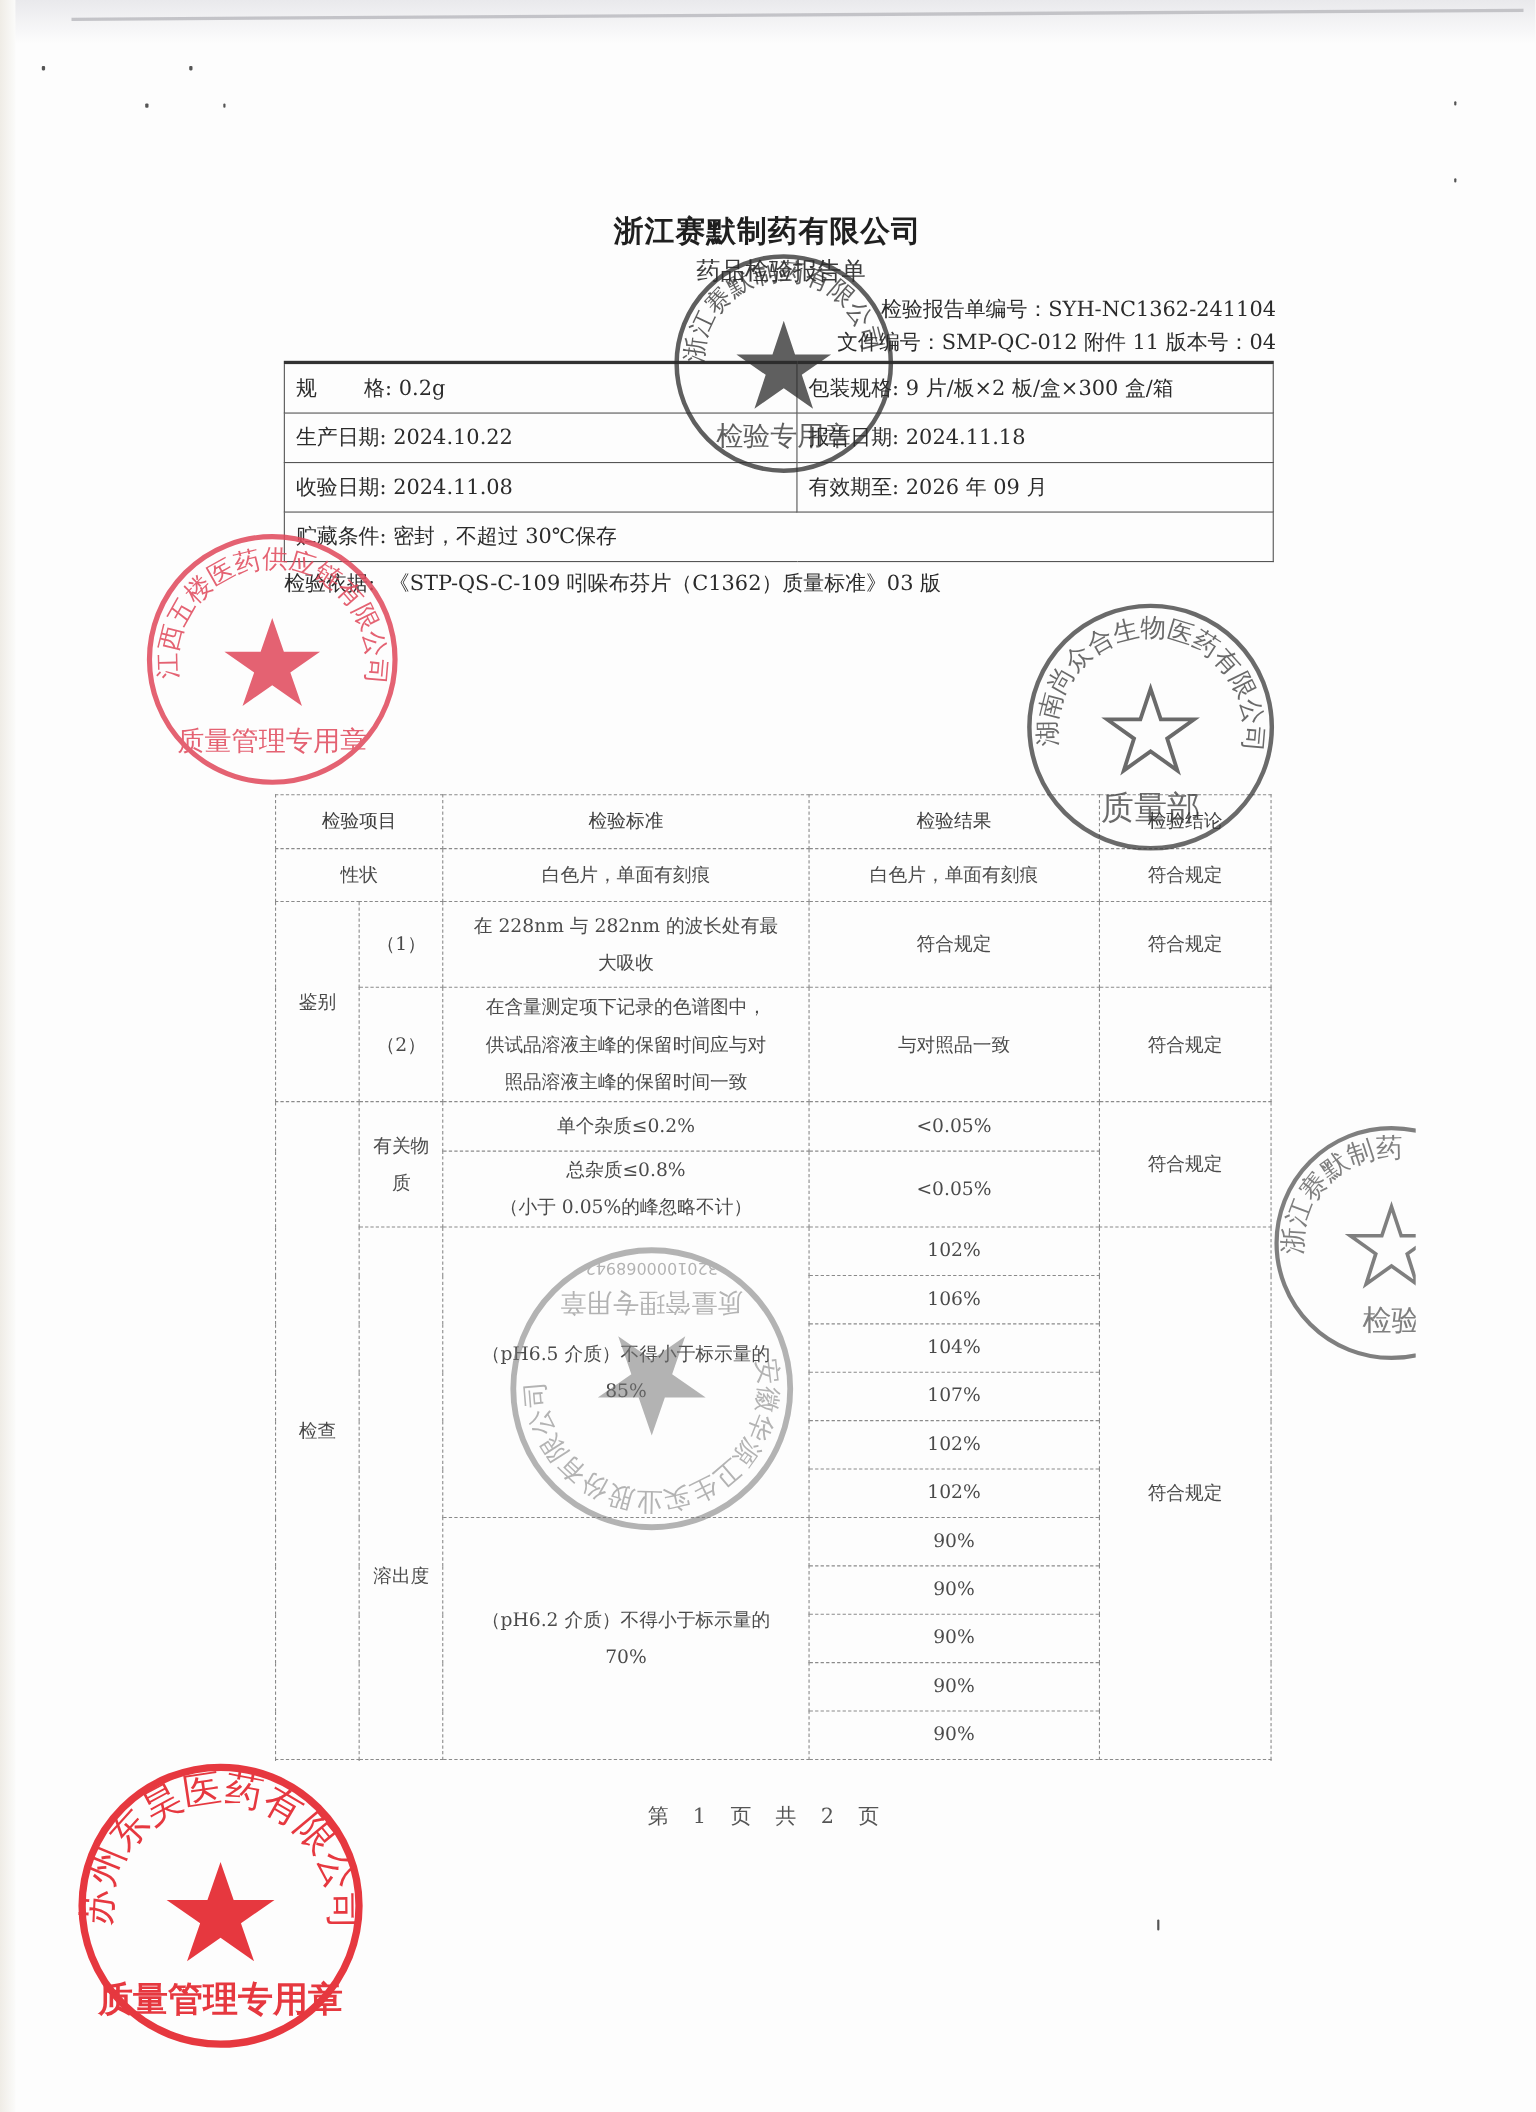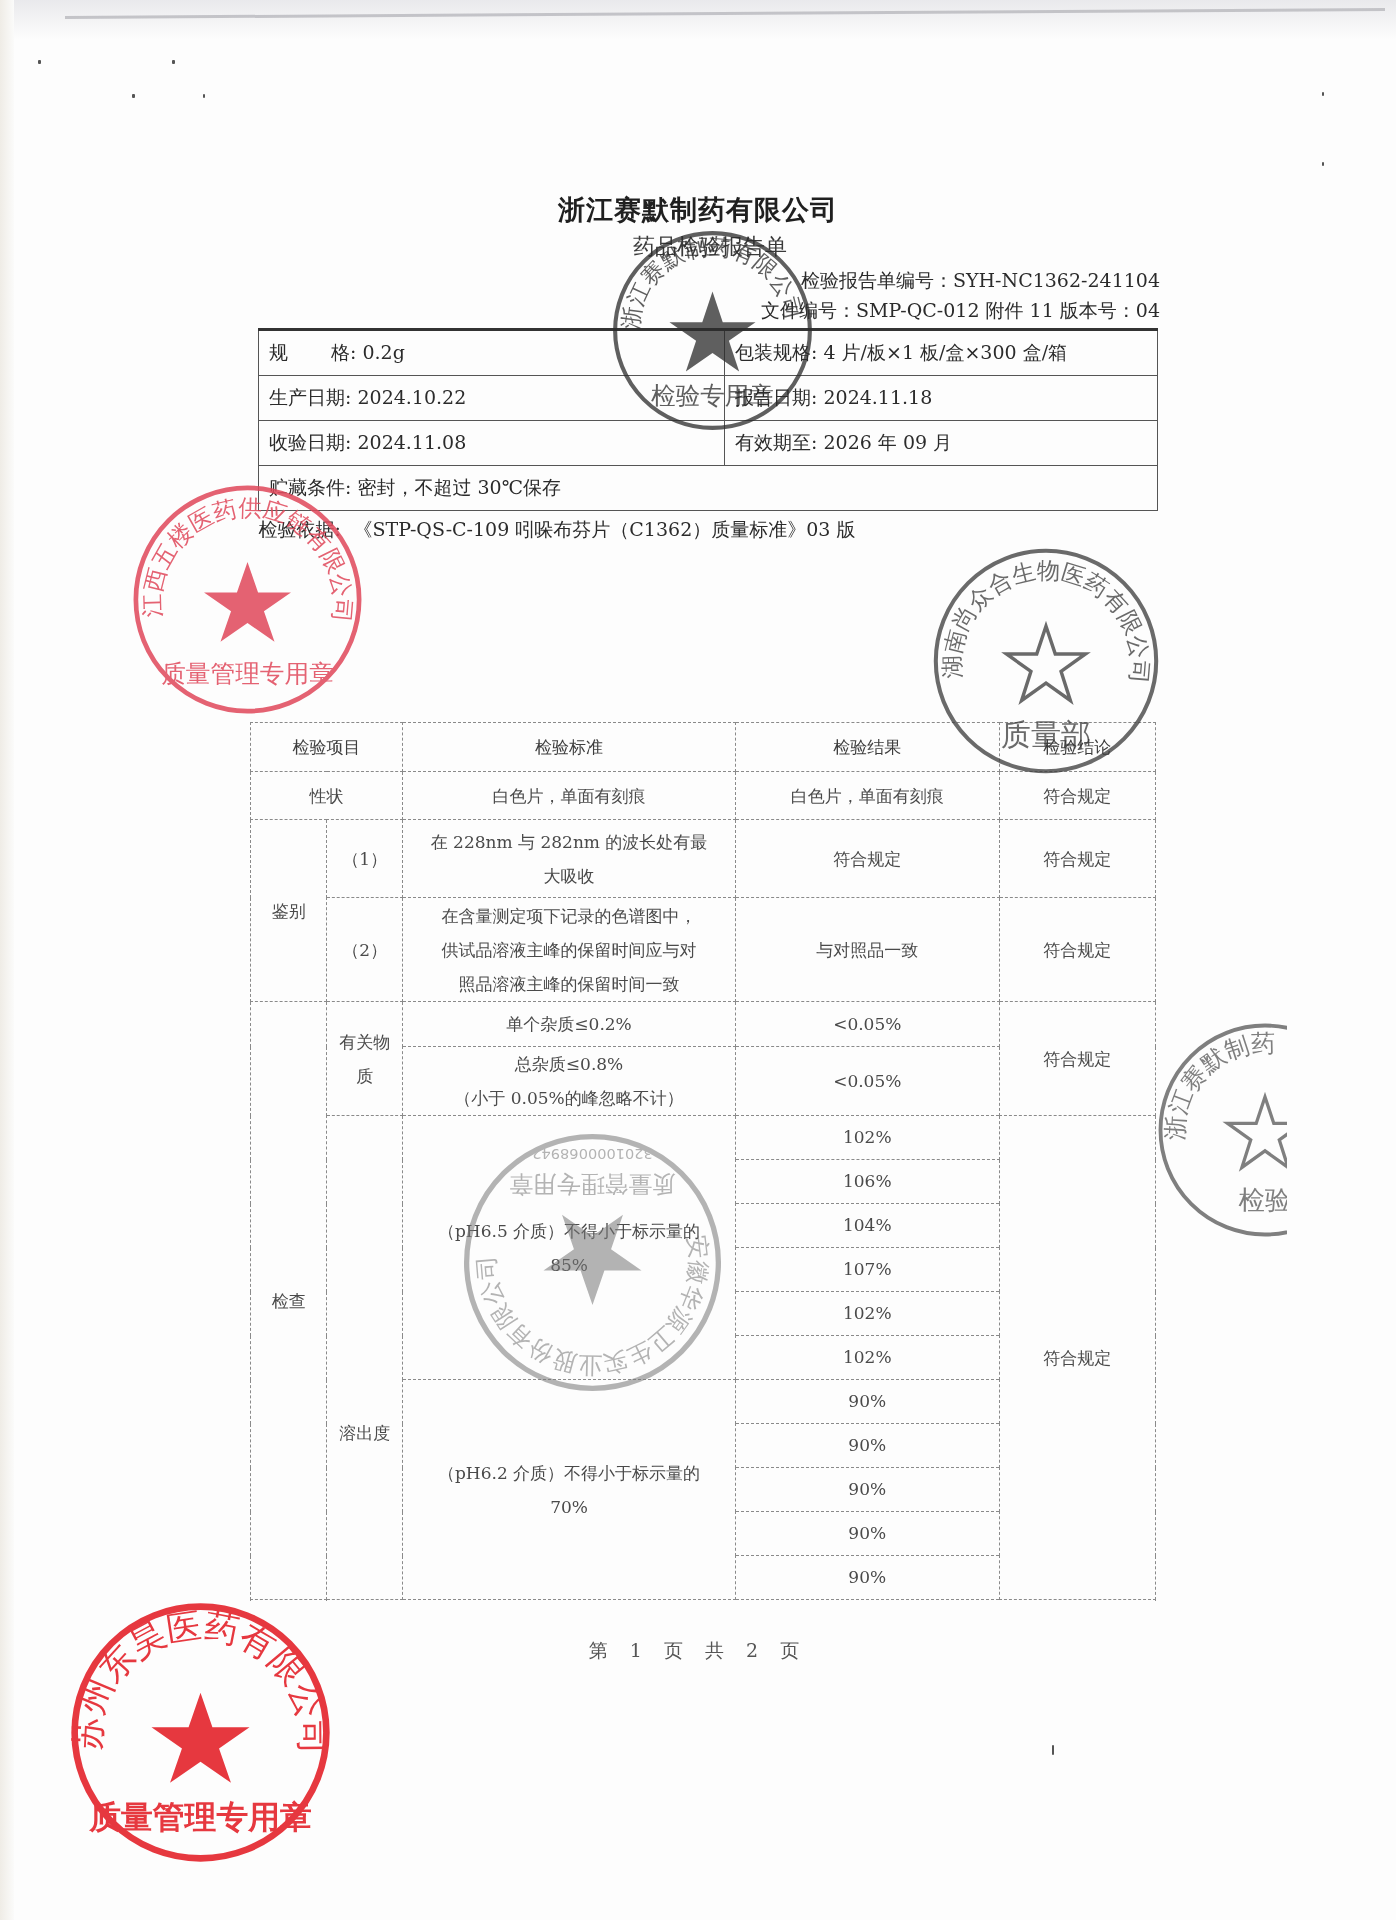--- a/index.html
+++ b/index.html
@@ -103,21 +103,21 @@
 <div class="meta-line meta2">
   <span>文件编号：</span><span>SMP-QC-012</span>
   <span>附件 11</span>
   <span>版本号：</span><span>04</span>
 </div>
 
 <table class="info-table">
   <tbody>
   <tr>
     <td class="left"><span class="sp" style="width:62px">规</span><span>格:</span> <span>0.2g</span></td>
-    <td><span>包装规格:</span> <span>4 片/板×1 板/盒×300 盒/箱</span></td>
+    <td><span>包装规格:</span> <span>9 片/板×2 板/盒×300 盒/箱</span></td>
   </tr>
   <tr>
     <td class="left"><span>生产日期:</span> <span>2024.10.22</span></td>
     <td><span>报告日期:</span> <span>2024.11.18</span></td>
   </tr>
   <tr>
     <td class="left"><span>收验日期:</span> <span>2024.11.08</span></td>
     <td><span>有效期至:</span> <span>2026 年 09 月</span></td>
   </tr>
   <tr>

